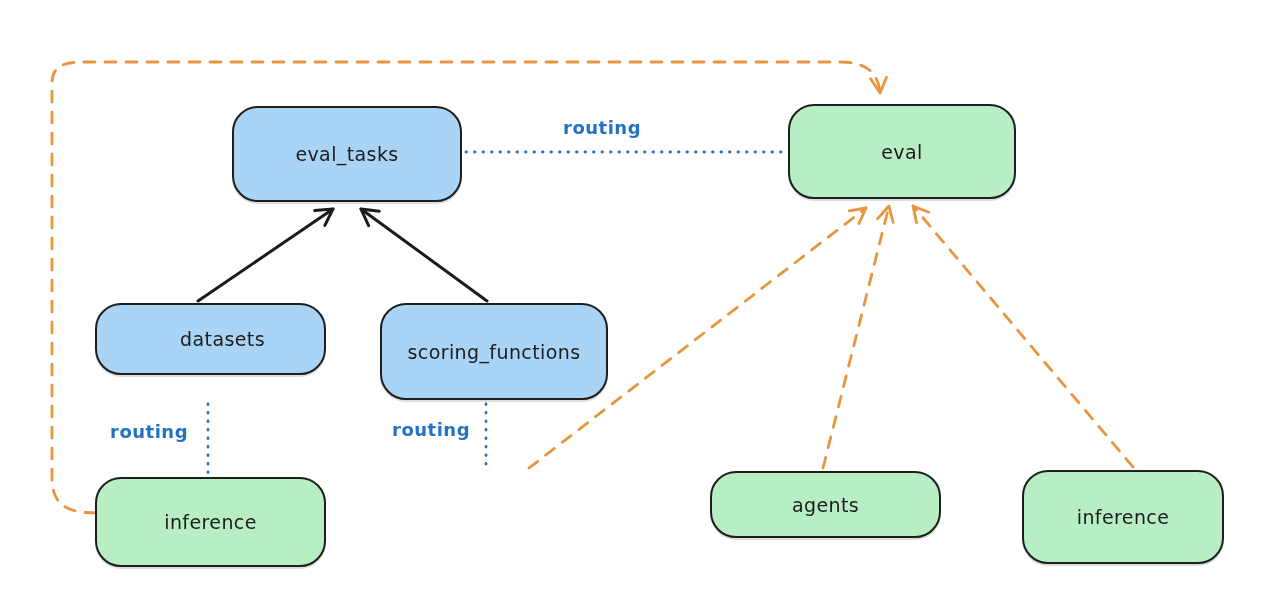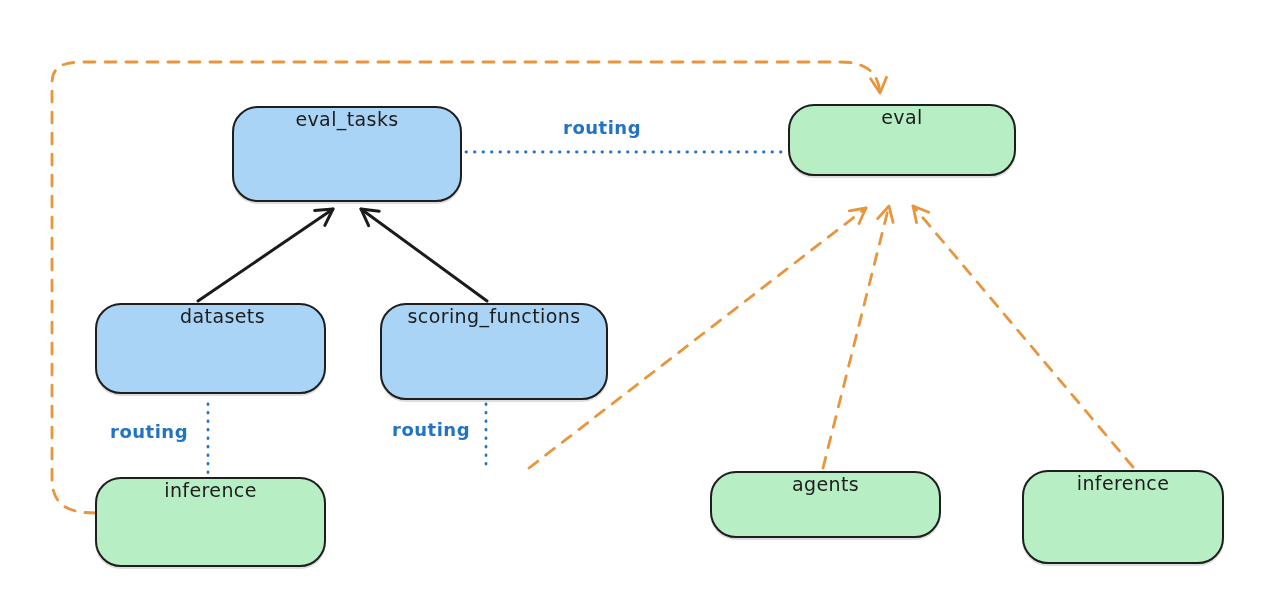--- a/index.html
+++ b/index.html
@@ -16,20 +16,21 @@
   .edge-blue   { stroke: var(--blue-line); stroke-width: 2.8; fill: none; stroke-linecap: round; stroke-dasharray: 0.5 8; }
   .edge-orange { stroke: var(--orange); stroke-width: 2.8; fill: none; stroke-linecap: round; stroke-dasharray: 11 10; }
   .mk-black  { stroke: var(--black); stroke-width: 3; fill: none; stroke-linecap: round; stroke-linejoin: round; }
   .mk-orange { stroke: var(--orange); stroke-width: 2.8; fill: none; stroke-linecap: round; stroke-linejoin: round; }
   .node {
     position: absolute;
     box-sizing: border-box;
     border: 2.5px solid var(--border);
     border-radius: 26px;
     display: flex;
+    align-items: center;
     justify-content: center;
     font-size: 19px;
     letter-spacing: 0.4px;
     color: #1c1c1c;
     box-shadow: 0 2px 0 rgba(120,120,120,0.25);
   }
   .node.blue  { background: var(--blue-fill); }
   .node.green { background: var(--green-fill); }
   .routing-label {
     position: absolute;
@@ -65,25 +66,25 @@
     <path class="edge-orange" d="M96,513 C66,513 52,504 52,478 L52,84 C52,67 61,62 85,62 L840,62 C866,62 878,72 880,93" marker-end="url(#ah-orange)"></path>
     <line class="edge-orange" x1="529" y1="468" x2="866" y2="208" marker-end="url(#ah-orange)"></line>
     <line class="edge-orange" x1="823" y1="468" x2="889" y2="206" marker-end="url(#ah-orange)"></line>
     <line class="edge-orange" x1="1133" y1="467" x2="913" y2="206" marker-end="url(#ah-orange)"></line>
   </svg>
 
   <div class="node blue" style="left:232px; top:106px; width:230px; height:96px;">
     <span>eval_tasks</span>
   </div>
 
-  <div class="node green" style="left:788px; top:104px; width:228px; height:72px;">
+  <div class="node green" style="left:788px; top:104px; width:228px; height:95px;">
     <span>eval</span>
   </div>
 
-  <div class="node blue" style="left:95px; top:303px; width:231px; height:91px;padding-left:24px;">
+  <div class="node blue" style="left:95px; top:303px; width:231px; height:72px;padding-left:24px;">
     <span>datasets</span>
   </div>
 
   <div class="node blue" style="left:380px; top:303px; width:228px; height:97px;">
     <span>scoring_functions</span>
   </div>
 
   <div class="node green" style="left:95px; top:477px; width:231px; height:90px;">
     <span>inference</span>
   </div>

